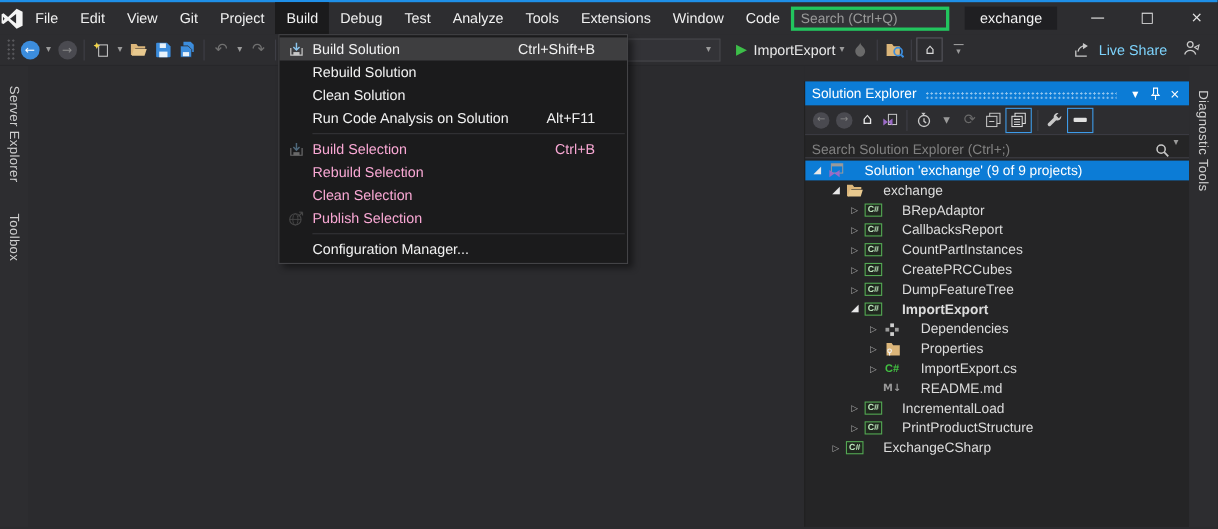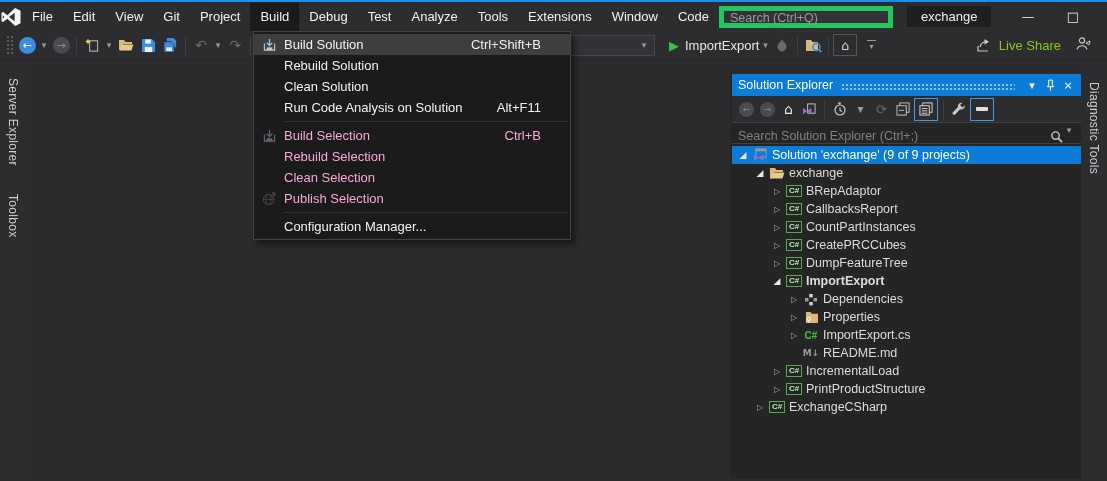--- a/index.html
+++ b/index.html
@@ -7,22 +7,22 @@
     font-family:"Liberation Sans", sans-serif; font-size:13px; color:#F1F1F1; }
   .app { position:relative; width:1107px; height:481px; }
 
   
   .titlebar { height:31px; background:#2D2D30; border-top:2px solid #1E8FE8;
     display:flex; align-items:center; }
   .vslogo { width:44px; display:flex; justify-content:center; align-items:center; }
   .menubar { display:flex; height:29px; align-items:stretch; }
   .menu-item { padding:0 10px; line-height:29px; color:#F1F1F1; cursor:default; }
   .menu-item.active { background:#1B1B1C; }
-  .qsearch { margin-left:auto; width:174px; height:22px; background:#333337;
-    border:5px solid #22c55e; display:flex; align-items:flex-start; padding:0 6px; }
+  .qsearch { margin-left:auto; width:144px; height:22px; background:#333337;
+    border:3px solid #22c55e; display:flex; align-items:center; padding:0 6px; }
   .qsearch input { flex:1; background:transparent; border:0; outline:0; color:#D0D0D0;
     font:12.5px "Liberation Sans",sans-serif; }
   .qsearch input::placeholder { color:#999; }
   .wintitle { margin:0 14px; padding:3px 14px; background:#1F1F22; color:#F1F1F1; font-size:13px; }
   .wincontrols { display:flex; height:29px; }
   .winbtn { width:45px; display:flex; align-items:center; justify-content:center;
     font-family:"DejaVu Sans",sans-serif; font-size:13px; color:#E8E8E8; }
 
   
   .toolbar { height:29px; background:#2D2D30; display:flex; align-items:center;
@@ -42,21 +42,21 @@
   .combo { width:92px; height:21px; background:#333337; border:1px solid #46464A;
     display:flex; align-items:center; justify-content:flex-end; padding-right:4px; }
   .rungroup { display:flex; align-items:center; margin-left:14px; }
   .play { color:#3DBE49; font-size:13px; font-family:"DejaVu Sans",sans-serif; margin-right:6px; }
   .runlabel { color:#E8E8E8; }
   .boxed { width:24px; height:22px; border:1px solid #55555C; display:flex; align-items:center;
     justify-content:center; }
   .overflow { display:flex; flex-direction:column; align-items:center; width:16px; margin-left:6px; }
   .overflow .bar { width:9px; height:1px; background:#9A9A9A; margin-bottom:1px; }
   .liveshare { margin-left:auto; display:flex; align-items:center; gap:6px; margin-right:14px; }
-  .liveshare .lbl { color:#84cc16; }
+  .liveshare .lbl { color:#7dd3fc; }
   .feedback { margin-right:16px; }
 
   
   .workspace { display:flex; height:419px; }
   .sidestrip { width:26px; background:#2D2D30; display:flex; flex-direction:column; align-items:center; }
   .vtab { writing-mode:vertical-rl; font-size:12px; color:#CFCFCF; padding:10px 0;
     margin-top:8px; letter-spacing:0.3px; }
   .editor { flex:1; background:#2B2B2E; }
 
   
@@ -82,21 +82,21 @@
   .sesearch input::placeholder { color:#808080; }
   .tree { flex:1; overflow:hidden; padding-top:2px; }
   .trow { height:18px; display:flex; align-items:center; font-size:12.5px; color:#DCDCDC;
     white-space:nowrap; }
   .trow.selected { background:#0C7CD6; color:#FFFFFF; }
   .trow.bold .tlabel { font-weight:bold; }
   .twisty { width:14px; display:inline-flex; justify-content:center; font-size:8px;
     font-family:"DejaVu Sans",sans-serif; color:#ABABAB; flex:none; }
   .twisty.exp { color:#E8E8E8; font-size:9px; }
   .ticon { width:20px; display:inline-flex; justify-content:center; align-items:center; flex:none; }
-  .tlabel { margin-left:2px; }
+  .tlabel { margin-left:16px; }
   .ic-csproj { font-size:8px; font-weight:bold; color:#BFE8BF; border:1px solid #54A854;
     padding:0 2px; line-height:10px; background:#20281F; }
   .ic-cs { font-size:10px; font-weight:bold; color:#42C142; }
   .ic-md { font-size:9px; font-weight:bold; color:#9A9A9A; font-family:"DejaVu Sans",sans-serif; }
 
   
   .dropdown { position:absolute; left:253px; top:31px; width:318px; background:#1B1B1C;
     border:1px solid #434346; box-shadow:4px 4px 6px rgba(0,0,0,.45); z-index:20; padding:2px 0; }
   .bm-item { height:21px; display:flex; align-items:center; padding-right:29px; }
   .bm-item.hl { background:#3E3E40; }

